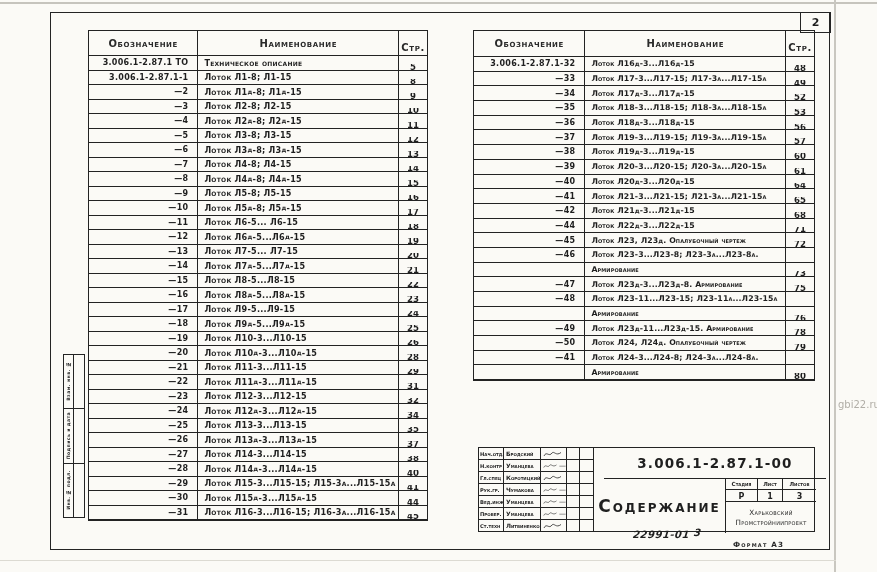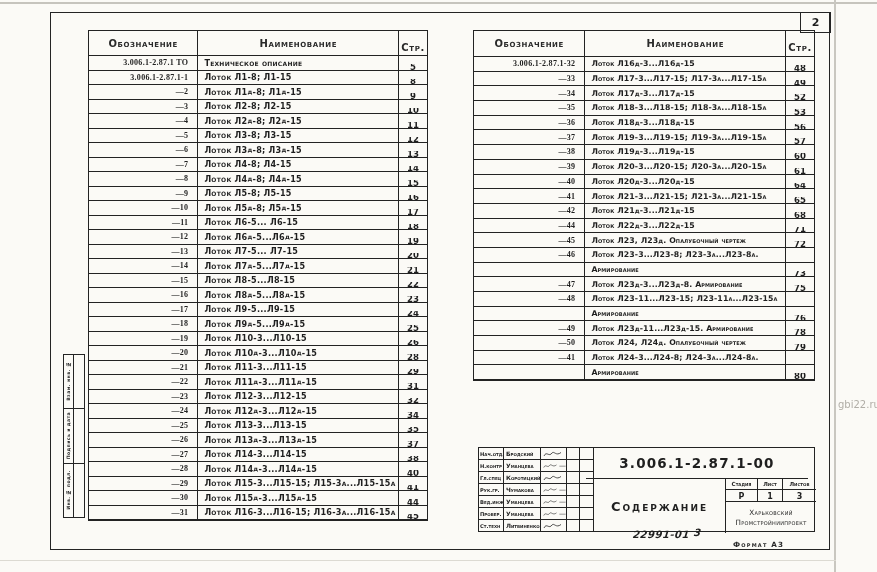--- a/index.html
+++ b/index.html
@@ -21,21 +21,21 @@
   .pagebox{position:absolute;left:800px;top:12px;width:31px;height:21px;border:1.4px solid #242424;box-sizing:border-box;
     display:flex;align-items:center;justify-content:center;font-size:11px;font-weight:bold;}
 
   
   .tbl{position:absolute;border:1.8px solid #232323;box-sizing:border-box;background:transparent;}
   .t-row,.t-head{display:flex;}
   .cell{box-sizing:border-box;border-right:1.3px solid #232323;border-bottom:1.2px solid #232323;
     display:flex;align-items:center;white-space:nowrap;overflow:hidden;}
   .cell:last-child{border-right:none;margin-top:8px;}
   .t-head .cell{justify-content:center;font-size:10px;font-variant:small-caps;letter-spacing:.6px;font-weight:bold;color:#2a2a2a;text-align:right;}
-  .c-des{justify-content:flex-end;padding-right:9px;font-size:8px;letter-spacing:.3px;font-weight:bold;font-family:Liberation Serif, serif;}
+  .c-des{justify-content:flex-end;padding-right:9px;font-size:8px;letter-spacing:.3px;font-weight:bold;}
   .c-name{padding-left:6px;font-size:8.1px;font-variant:small-caps;letter-spacing:.25px;font-weight:bold;}
   .c-page{justify-content:center;font-size:8.6px;font-weight:bold;}
   .sub{font-size:6px;vertical-align:-2px;font-variant:normal;}
 
   #tbl-left{left:88px;top:30px;width:340px;}
   #tbl-left .t-head{height:25px;}
   #tbl-left .t-row{height:14.5px;}
   #tbl-left .col1{width:110px;}
   #tbl-left .col2{width:202px;}
   #tbl-left .col3{width:28px;}
@@ -59,24 +59,24 @@
   .tblock{position:absolute;left:478px;top:447px;width:337px;height:85px;border:1.8px solid #232323;box-sizing:border-box;}
   .signers{position:absolute;left:0;top:0;width:115px;height:100%;border-right:1.4px solid #232323;box-sizing:border-box;display:flex;flex-direction:column;}
   .s-row{flex:1;display:flex;border-bottom:1px solid #232323;box-sizing:border-box;}
   .s-row:last-child{border-bottom:none;}
   .s-cell{box-sizing:border-box;border-right:1px solid #232323;display:flex;align-items:center;overflow:hidden;white-space:nowrap;}
   .s-role{width:25px;font-size:5.2px;font-variant:small-caps;font-weight:bold;padding-left:1px;}
   .s-name{width:37px;font-size:6px;font-variant:small-caps;font-weight:bold;padding-left:2px;}
   .s-sig{width:26px;justify-content:flex-start;padding-left:2px;font-size:6px;}
   .s-d1{width:13px;}
   .s-d2{width:13px;border-right:none;}
-  .code-cell{position:absolute;left:107px;top:0;width:222px;height:31px;border-bottom:1.4px solid #232323;box-sizing:border-box;
+  .code-cell{position:absolute;left:125px;top:0;width:222px;height:31px;border-bottom:1.4px solid #232323;box-sizing:border-box;
     display:flex;align-items:center;justify-content:center;font-size:13.5px;font-weight:bold;letter-spacing:1.2px;}
   .title-cell{position:absolute;left:115px;top:31px;width:132px;height:54px;border-right:1.4px solid #232323;box-sizing:border-box;
-    display:flex;align-items:center;justify-content:center;font-size:13px;font-variant:small-caps;font-weight:bold;letter-spacing:2px;}
+    display:flex;align-items:center;justify-content:center;font-size:17px;font-variant:small-caps;font-weight:bold;letter-spacing:2px;}
   .sss{position:absolute;left:247px;top:31px;width:90px;height:23px;display:flex;flex-wrap:wrap;box-sizing:border-box;border-bottom:1.3px solid #232323;}
   .sss .hcell{height:11px;box-sizing:border-box;border-right:1px solid #232323;border-bottom:1px solid #232323;
     display:flex;align-items:center;justify-content:center;font-size:5.6px;font-variant:small-caps;font-weight:bold;}
   .sss .vcell{height:12px;box-sizing:border-box;border-right:1px solid #232323;
     display:flex;align-items:center;justify-content:center;font-size:8px;font-weight:bold;}
   .sss .w1{width:32px;}.sss .w2{width:25px;}.sss .w3{width:33px;border-right:none;}
   .org-cell{position:absolute;left:247px;top:54px;width:90px;height:31px;box-sizing:border-box;
     display:flex;flex-direction:column;align-items:center;justify-content:center;
     font-size:7.2px;font-variant:small-caps;font-weight:normal;letter-spacing:.3px;line-height:1.3;}
 

